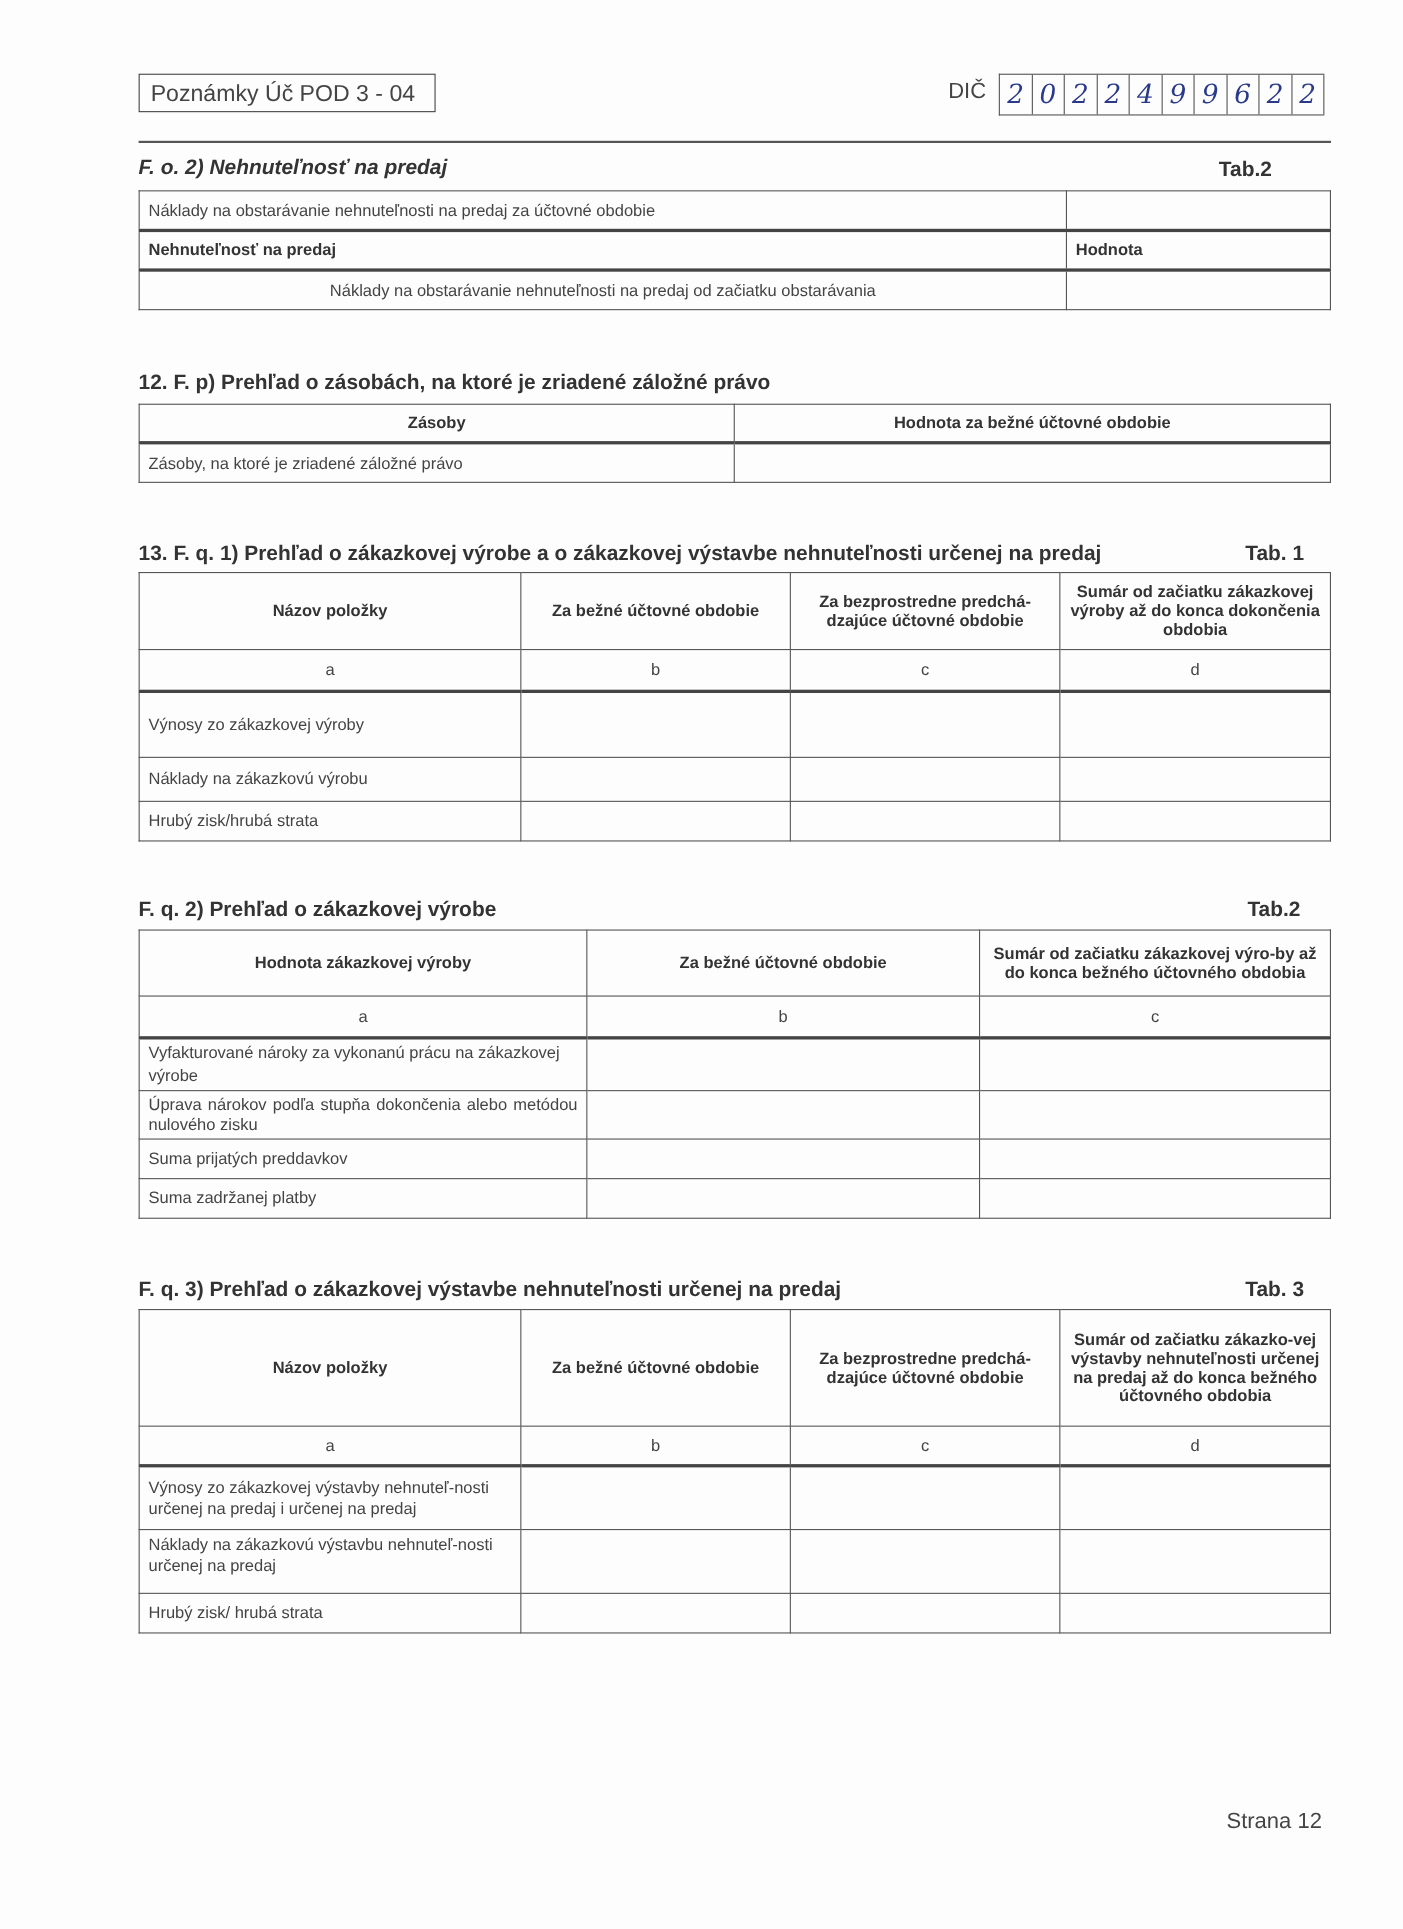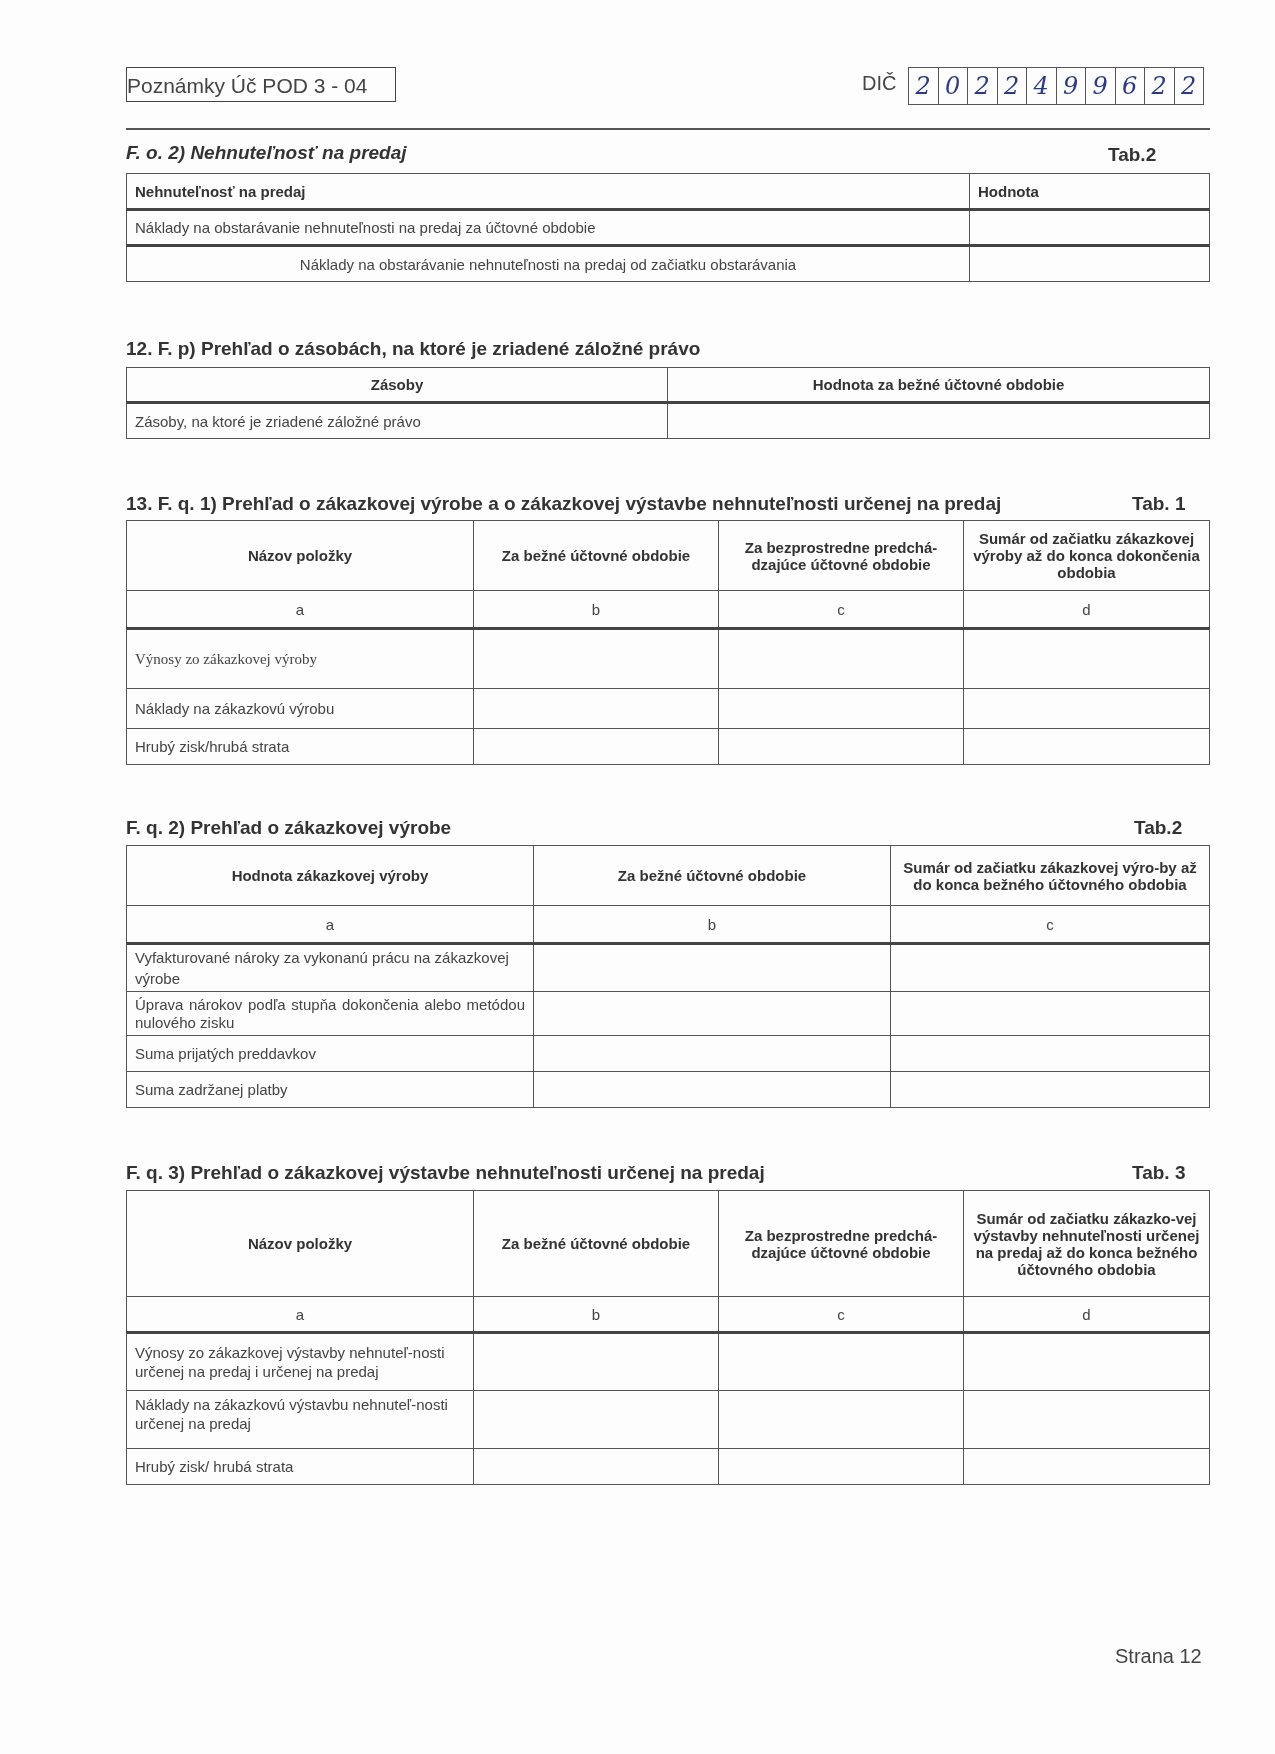--- a/index.html
+++ b/index.html
@@ -4,21 +4,21 @@
   <style>
     html, body { margin: 0; padding: 0; }
     body {
       width: 1275px; height: 1754px; background: #fdfdfd; position: relative;
       font-family: "Liberation Sans", sans-serif; color: #333;
       overflow: hidden;
     }
     .abs { position: absolute; }
     .form-id {
       left: 126px; top: 67px; width: 270px; height: 35px; border: 1px solid #444;
-      font-size: 21px; line-height: 35px; box-sizing: border-box; color: #444;
+      font-size: 21px; line-height: 35px; padding-left: 10px; box-sizing: border-box; color: #444;
     }
     .dic-label { left: 862px; top: 72px; font-size: 20px; color: #444; }
     .dic-boxes { left: 908px; top: 67px; display: flex; border-left: 1px solid #555; border-top:1px solid #555; border-bottom: 1px solid #555; height: 36px; }
     .dic-box {
       width: 29.5px; height: 36px; border-right: 1px solid #555; box-sizing: border-box;
       font-family: "DejaVu Serif", serif; font-style: italic; font-size: 24px; color: #2a3a8a; text-align: center; line-height: 36px;
     }
     .rule { left: 126px; top: 128px; width: 1084px; height: 2px; background: #555; }
     .sec-title { font-weight: bold; font-size: 19px; color: #333; }
     .tab-label { font-weight: bold; font-size: 19px; color: #333; text-align: right; }
@@ -46,26 +46,26 @@
   <div class="dic-box">2</div>
   <div class="dic-box">2</div>
 </div>
 <div class="abs rule"></div>
 
 <div class="abs sec-title" style="left:126px; top:142px;font-style:italic;">F. o. 2) Nehnuteľnosť na predaj</div>
 <div class="abs tab-label" style="left:1108px; top:144px;">Tab.2</div>
 <table style="left:126px; top:173px; width:1084px;">
   <tbody>
       <tr class="thick-bottom" style="height:36px;">
+    <td>Náklady na obstarávanie nehnuteľnosti na predaj za účtovné obdobie</td>
+    <td></td>
+  </tr>
+  <tr class="thick-bottom" style="height:36px;">
     <th style="text-align:left; width:826px;">Nehnuteľnosť na predaj</th>
     <th style="text-align:left;">Hodnota</th>
-  </tr>
-  <tr class="thick-bottom" style="height:36px;">
-    <td>Náklady na obstarávanie nehnuteľnosti na predaj za účtovné obdobie</td>
-    <td></td>
   </tr>
   <tr style="height:36px;text-align:center;">
     <td>Náklady na obstarávanie nehnuteľnosti na predaj od začiatku obstarávania</td>
     <td></td>
   </tr>
 </tbody>
   </table>
 
 <div class="abs sec-title" style="left:126px; top:338px;">12. F. p) Prehľad o zásobách, na ktoré je zriadené záložné právo</div>
 <table style="left:126px; top:367px; width:1084px;">
@@ -90,21 +90,21 @@
     <th class="center" style="width:228px;">Za bežné účtovné obdobie</th>
     <th class="center" style="width:228px;">Za bezprostredne predchá-dzajúce účtovné obdobie</th>
     <th class="center">Sumár od začiatku zákazkovej výroby až do konca dokončenia obdobia</th>
   </tr>
   <tr class="thick-bottom" style="height:38px;">
     <td class="center">a</td>
     <td class="center">b</td>
     <td class="center">c</td>
     <td class="center">d</td>
   </tr>
-  <tr style="height:60px;font-family:Liberation Serif, serif;">
+  <tr style="height:60px;">
     <td>Výnosy zo zákazkovej výroby</td>
     <td></td>
     <td></td>
     <td></td>
   </tr>
   <tr style="height:40px;">
     <td>Náklady na zákazkovú výrobu</td>
     <td></td>
     <td></td>
     <td></td>

